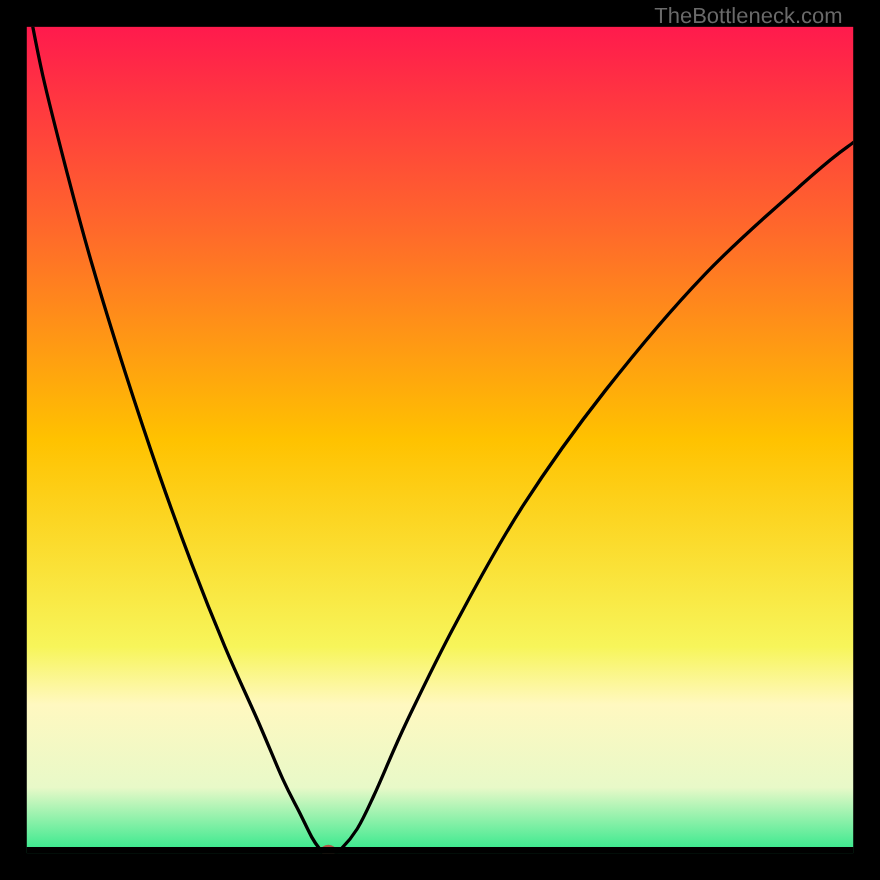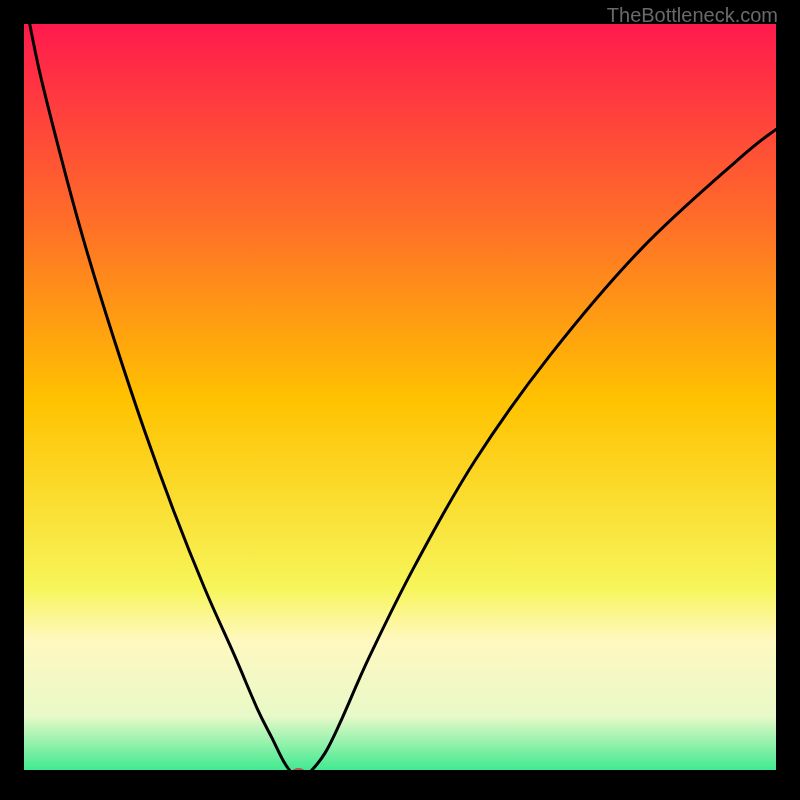--- a/index.html
+++ b/index.html
@@ -7,21 +7,21 @@
     padding: 0;
     width: 800px;
     height: 800px;
     background: #000;
     position: relative;
     font-family: Arial, sans-serif;
   }
   .watermark {
     position: absolute;
     top: 4px;
-    right: 22px;
+    right: 34px;
     color: #6a6a6a;
     font-size: 20px;
     font-weight: 500;
     z-index: 10;
   }
   .frame {
     position: absolute;
     left: 24px;
     top: 24px;
     width: 752px;

